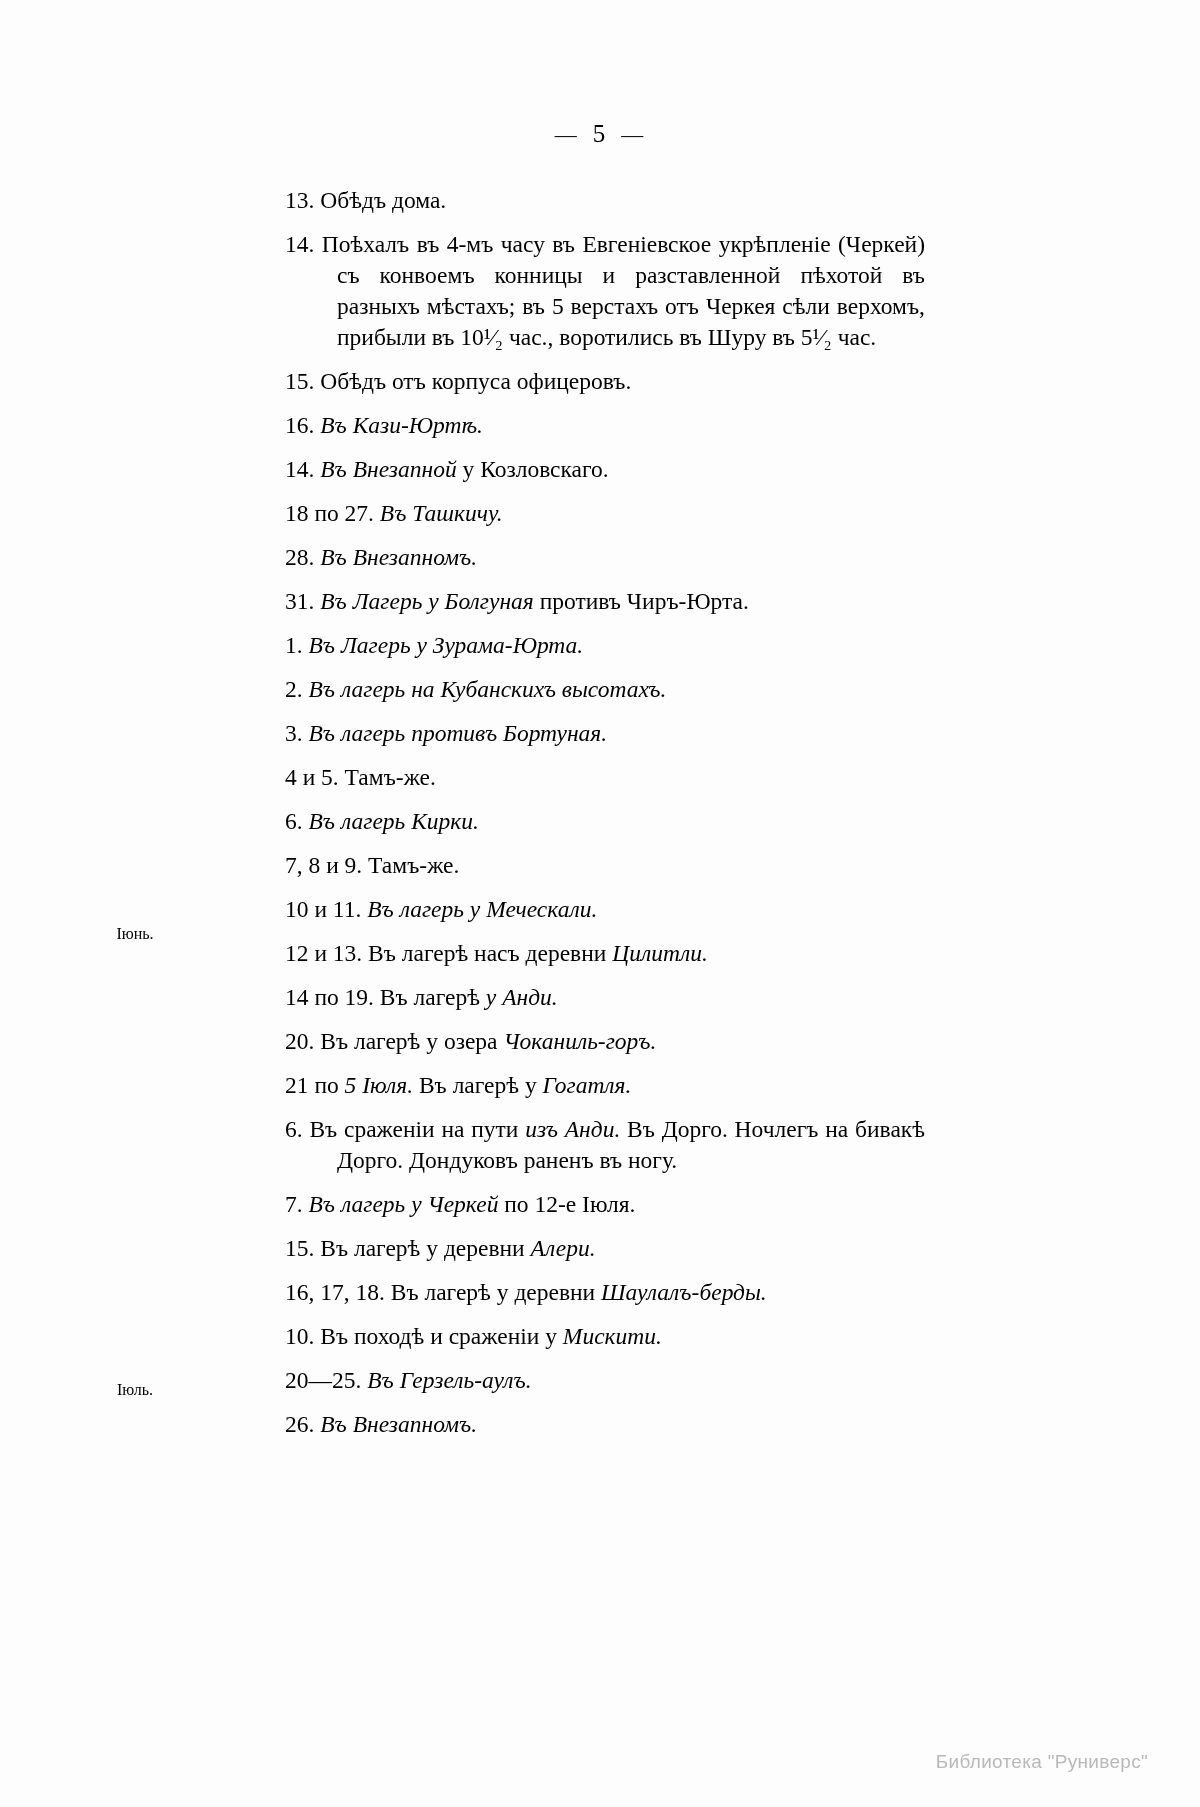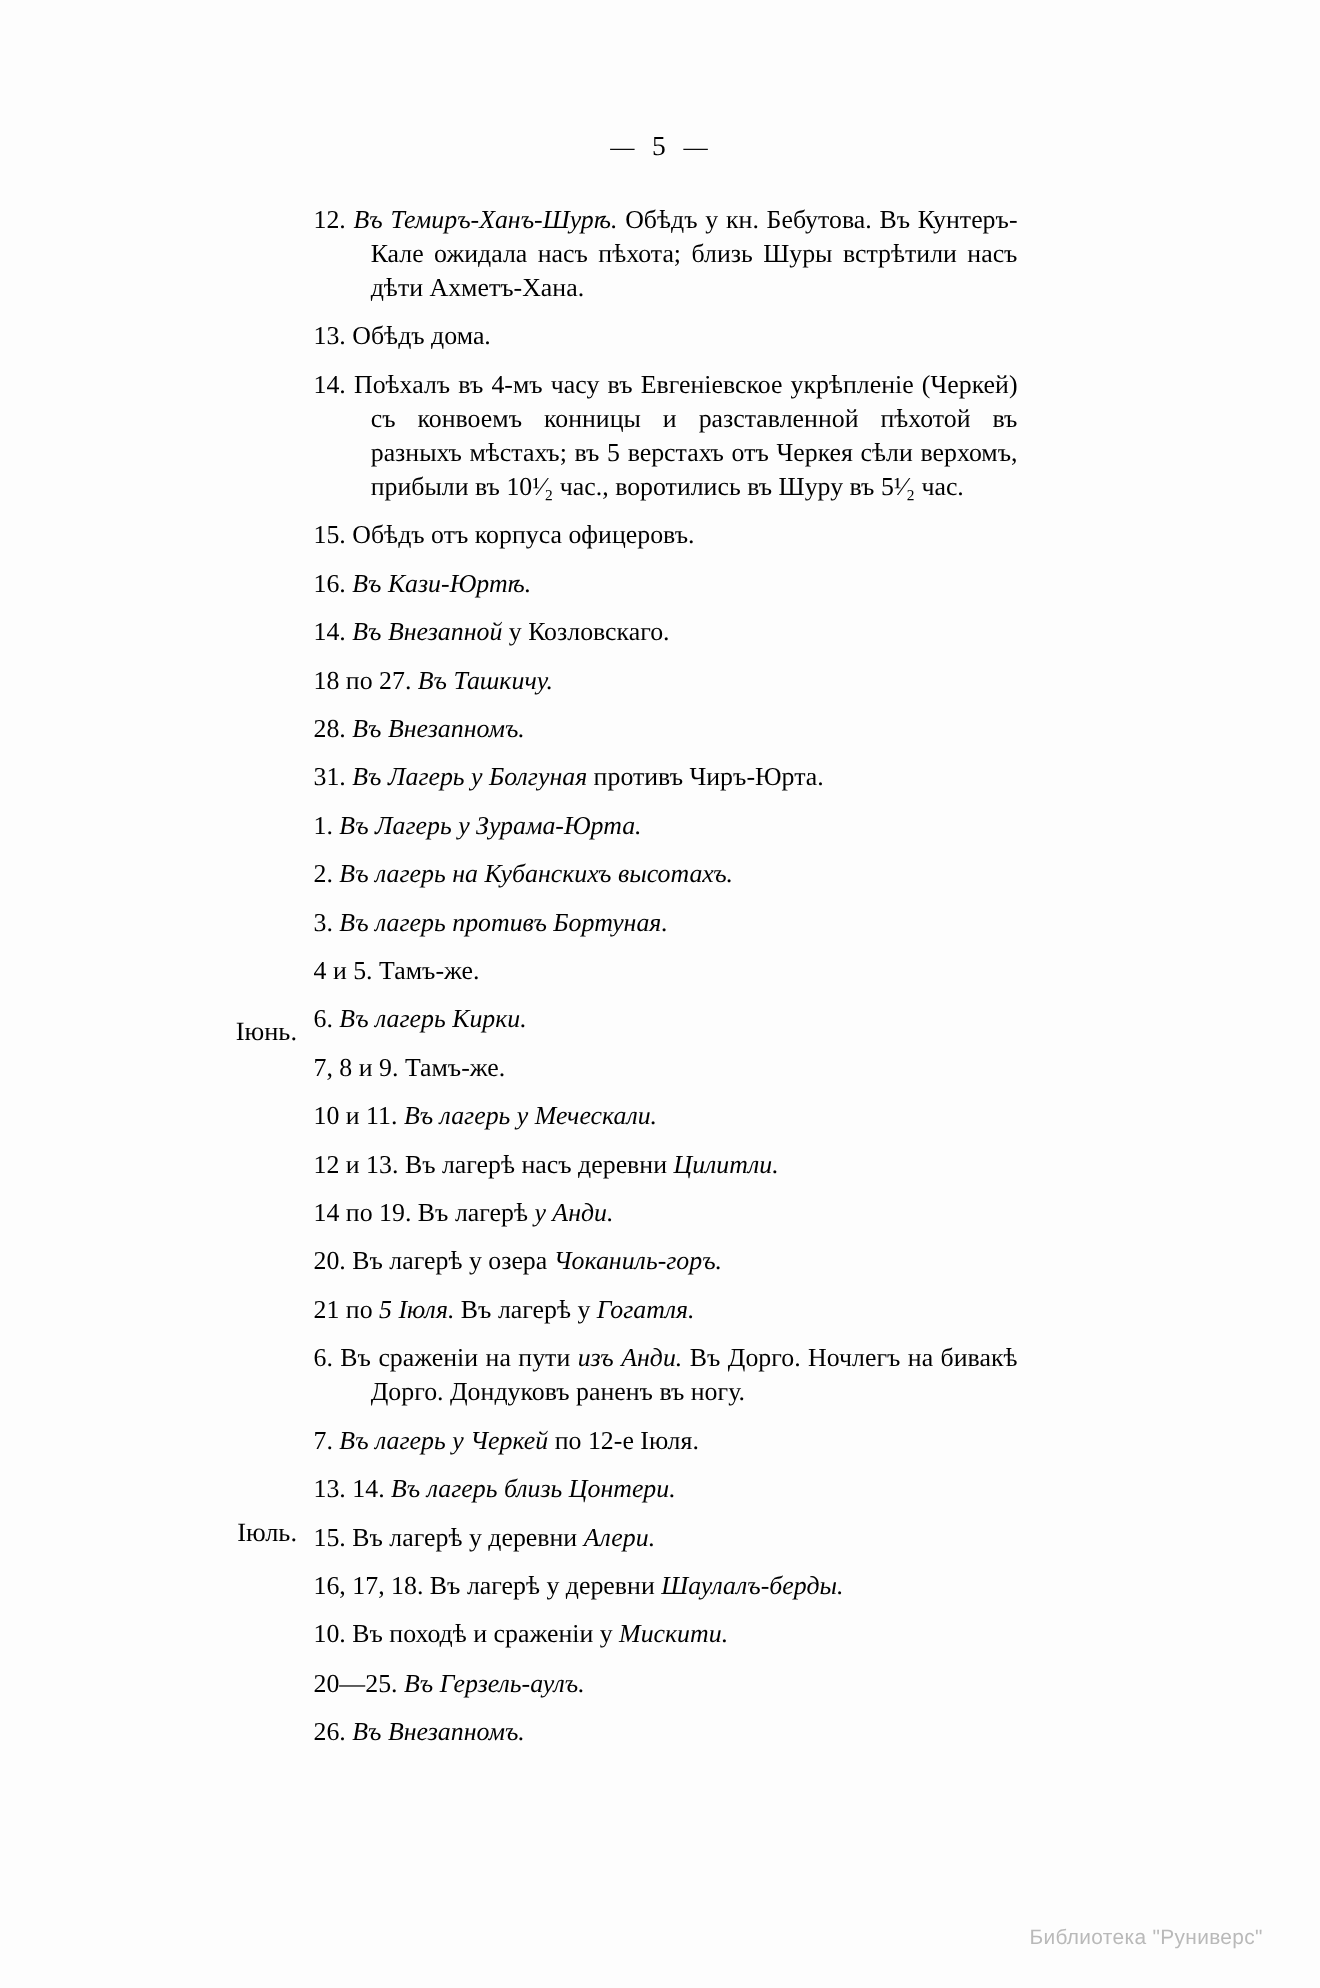--- a/index.html
+++ b/index.html
@@ -63,22 +63,22 @@
   }
   .para.wide { padding-left: 52px; text-indent: -52px; }
 
   .indent1 { padding-left: 24px; }
 
   
   .monthlabel {
     position: absolute;
     left: 0;
     width: 270px;
-    text-align: right;
-    font-size: 24px;
+    text-align: center;
+    font-size: 16px;
     font-family: "Liberation Serif", serif;
   }
 
   .watermark {
     position: absolute;
     right: 52px;
     bottom: 34px;
     font-size: 19px;
     color: #b9b9b9;
     font-family: "Liberation Sans", sans-serif;
@@ -92,24 +92,20 @@
 
   <div class="folio">
     <span class="dash">—</span><span>5</span><span class="dash">—</span>
   </div>
 
   <div class="monthlabel" style="top: 925px;">Iюнь.</div>
   <div class="monthlabel" style="top: 1381px;">Iюль.</div>
 
   <div class="content">
 
-    <div class="entry para wide">
-      <span class="num">12.</span>
-      <span class="ital">Въ Темиръ-Ханъ-Шурѣ.</span><span class="roman"> Обѣдъ у кн. Бебутова. Въ Кунтеръ-Кале ожидала насъ пѣхота; близь Шуры встрѣтили насъ дѣти Ахметъ-Хана.</span>
-    </div>
 
     <div class="entry para wide">
       <span class="num">13.</span><span class="roman"> Обѣдъ дома.</span>
     </div>
 
     <div class="entry para wide">
       <span class="num">14.</span><span class="roman"> Поѣхалъ въ 4-мъ часу въ Евгеніевское укрѣпленіе (Черкей) съ конвоемъ конницы и разставленной пѣхотой въ разныхъ мѣстахъ; въ 5 верстахъ отъ Черкея сѣли верхомъ, прибыли въ 10¹⁄₂ час., воротились въ Шуру въ 5¹⁄₂ час.</span>
     </div>
 
     <div class="entry para wide">
@@ -193,24 +189,20 @@
 
     <div class="entry para wide indent1">
       <span class="num">6.</span><span class="roman"> Въ сраженіи на пути </span><span class="ital">изъ Анди.</span><span class="roman"> Въ Дорго. Ночлегъ на бивакѣ Дорго. Дондуковъ раненъ въ ногу.</span>
     </div>
 
     <div class="entry para wide indent1">
       <span class="num">7.</span>
       <span class="ital">Въ лагерь у Черкей</span><span class="roman"> по 12-е Iюля.</span>
     </div>
 
-    <div class="entry para wide">
-      <span class="num">13. 14.</span>
-      <span class="ital">Въ лагерь близь Цонтери.</span>
-    </div>
 
     <div class="entry para wide">
       <span class="num">15.</span><span class="roman"> Въ лагерѣ у деревни </span><span class="ital">Алери.</span>
     </div>
 
     <div class="entry para wide">
       <span class="num">16, 17, 18.</span><span class="roman"> Въ лагерѣ у деревни </span><span class="ital">Шаулалъ-берды.</span>
     </div>
 
     <div class="entry para wide">

